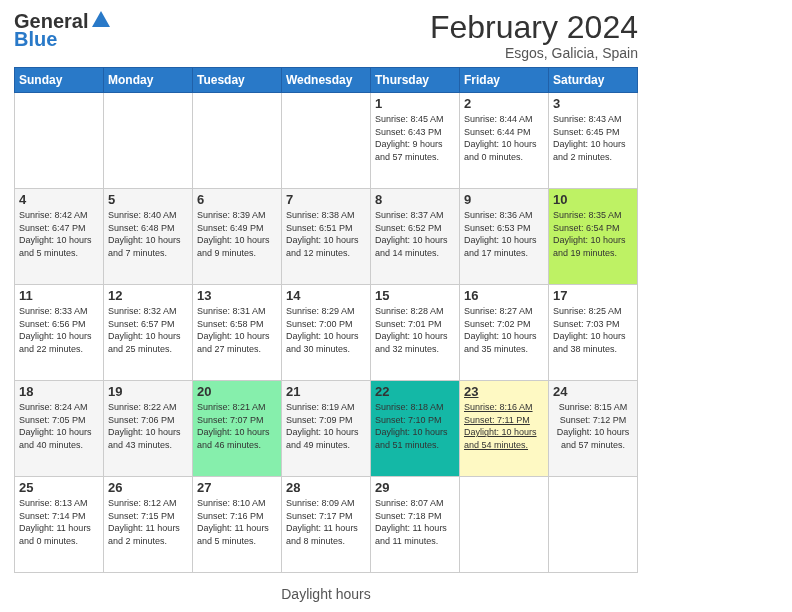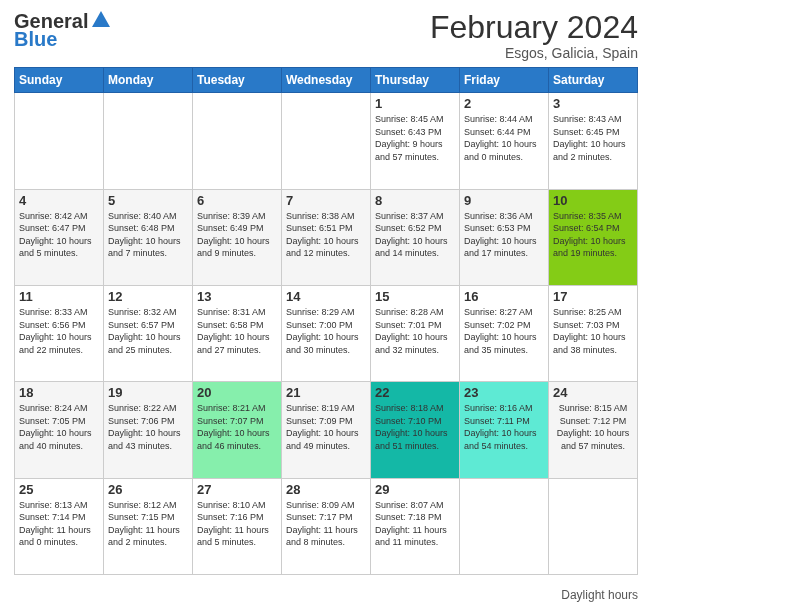--- a/index.html
+++ b/index.html
@@ -76,24 +76,24 @@
       color: #333;
       display: block;
       margin-bottom: 2px;
     }
     .day-info {
       font-size: 9px;
       color: #333;
       line-height: 1.4;
     }
     .footer-note {
-      font-size: 12px;
+      font-size: 14px;
       color: #555;
       margin-top: 13px;
-      text-align: right;
+      text-align: center;
     }
   </style>
 </head>
 <body>
 
 <div class="page">
   <div class="header">
     <div class="logo">
       <div style="display:flex;flex-direction:column;line-height:1.1;">
         <div style="display:flex;align-items:center;">
@@ -187,21 +187,21 @@
 Daylight: 10 hours
 and 14 minutes.</div>
           </td>
           <td style="background: rgb(245, 245, 245);">
             <span class="day-number">9</span>
             <div class="day-info" style="white-space: pre-line;">Sunrise: 8:36 AM
 Sunset: 6:53 PM
 Daylight: 10 hours
 and 17 minutes.</div>
           </td>
-          <td style="background: #84cc16;">
+          <td style="background: #bef264;">
             <span class="day-number">10</span>
             <div class="day-info" style="white-space: pre-line;">Sunrise: 8:35 AM
 Sunset: 6:54 PM
 Daylight: 10 hours
 and 19 minutes.</div>
           </td>
         </tr>
         <tr>
           <td>
             <span class="day-number">11</span>
@@ -282,21 +282,21 @@
 Daylight: 10 hours
 and 49 minutes.</div>
           </td>
           <td style="background: #14b8a6;">
             <span class="day-number">22</span>
             <div class="day-info" style="white-space: pre-line;">Sunrise: 8:18 AM
 Sunset: 7:10 PM
 Daylight: 10 hours
 and 51 minutes.</div>
           </td>
-          <td style="background: #5eead4;">
+          <td style="background: #fef9c3; text-decoration: underline;">
             <span class="day-number">23</span>
             <div class="day-info" style="white-space: pre-line;">Sunrise: 8:16 AM
 Sunset: 7:11 PM
 Daylight: 10 hours
 and 54 minutes.</div>
           </td>
           <td style="background: rgb(245, 245, 245);">
             <span class="day-number">24</span>
             <div class="day-info" style="white-space: pre-line; text-align: center;">Sunrise: 8:15 AM
 Sunset: 7:12 PM

